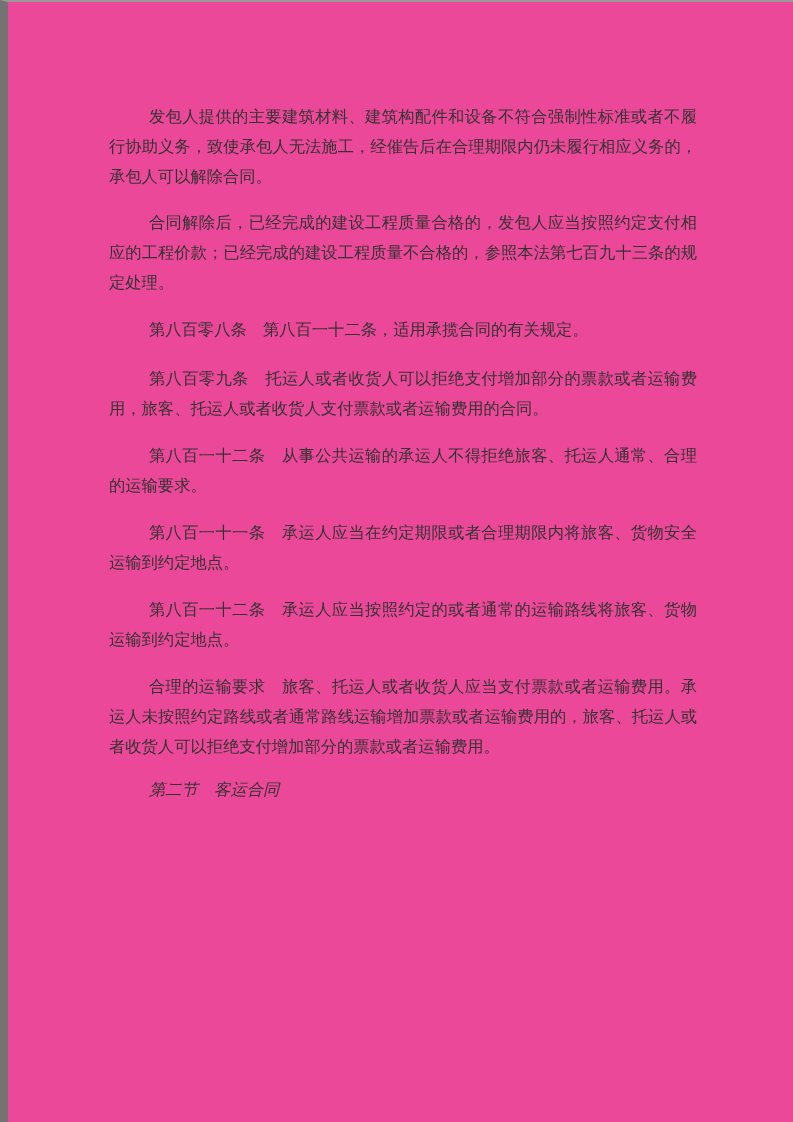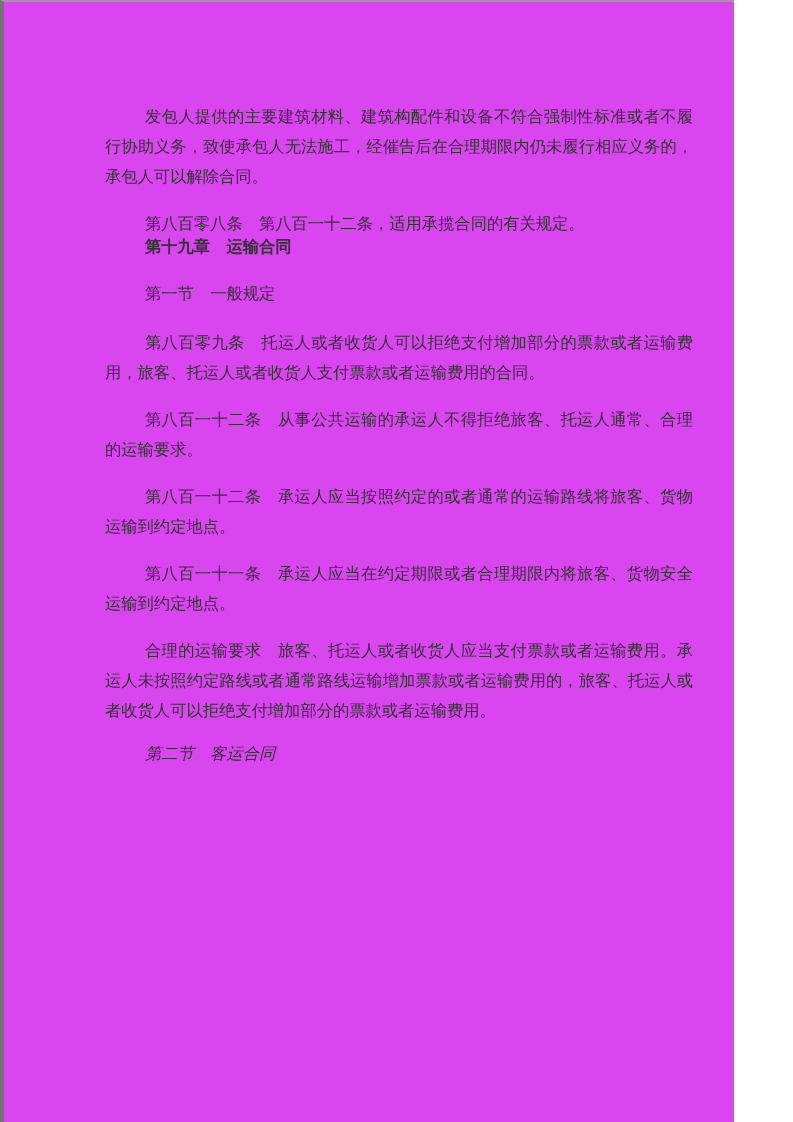--- a/index.html
+++ b/index.html
@@ -2,26 +2,26 @@
 <html><head>
 <meta charset="utf-8">
 <style>
   html, body {
     margin: 0;
     padding: 0;
     background: #ffffff;
   }
   .page {
     position: relative;
-    width: 734px;
+    width: 793px;
     height: 1122px;
     box-sizing: border-box;
-    background: #d946ef;
+    background: #ec4899;
     border-top: 2px solid #9a9a9a;
-    border-left: 4px solid #737373;
+    border-left: 8px solid #737373;
     overflow: hidden;
   }
   .doc {
     position: absolute;
     left: 101px;
     top: 100px;
     width: 588px;
     font-family: "DejaVu Serif", "Liberation Serif", serif;
     font-size: 16.3px;
     line-height: 30px;
@@ -47,23 +47,22 @@
   .section {
     font-weight: 400;
   }
 </style>
 </head>
 <body>
 
 <div class="page">
   <div class="doc">
     <p class="mt0">发包人提供的主要建筑材料、建筑构配件和设备不符合强制性标准或者不履行协助义务，致使承包人无法施工，经催告后在合理期限内仍未履行相应义务的，承包人可以解除合同。</p>
+    <p class="mt16">合同解除后，已经完成的建设工程质量合格的，发包人应当按照约定支付相应的工程价款；已经完成的建设工程质量不合格的，参照本法第七百九十三条的规定处理。</p>
     <p>第八百零八条　第八百一十二条，适用承揽合同的有关规定。</p>
-    <p class="chapter">第十九章　运输合同</p>
-    <p class="section">第一节　一般规定</p>
     <p class="mt19">第八百零九条　托运人或者收货人可以拒绝支付增加部分的票款或者运输费用，旅客、托运人或者收货人支付票款或者运输费用的合同。</p>
     <p>第八百一十二条　从事公共运输的承运人不得拒绝旅客、托运人通常、合理的运输要求。</p>
+    <p>第八百一十一条　承运人应当在约定期限或者合理期限内将旅客、货物安全运输到约定地点。</p>
     <p>第八百一十二条　承运人应当按照约定的或者通常的运输路线将旅客、货物运输到约定地点。</p>
-    <p>第八百一十一条　承运人应当在约定期限或者合理期限内将旅客、货物安全运输到约定地点。</p>
     <p>合理的运输要求　旅客、托运人或者收货人应当支付票款或者运输费用。承运人未按照约定路线或者通常路线运输增加票款或者运输费用的，旅客、托运人或者收货人可以拒绝支付增加部分的票款或者运输费用。</p>
     <p class="section mt13">第二节　客运合同</p>
   </div>
 </div>
 
 </body></html>

